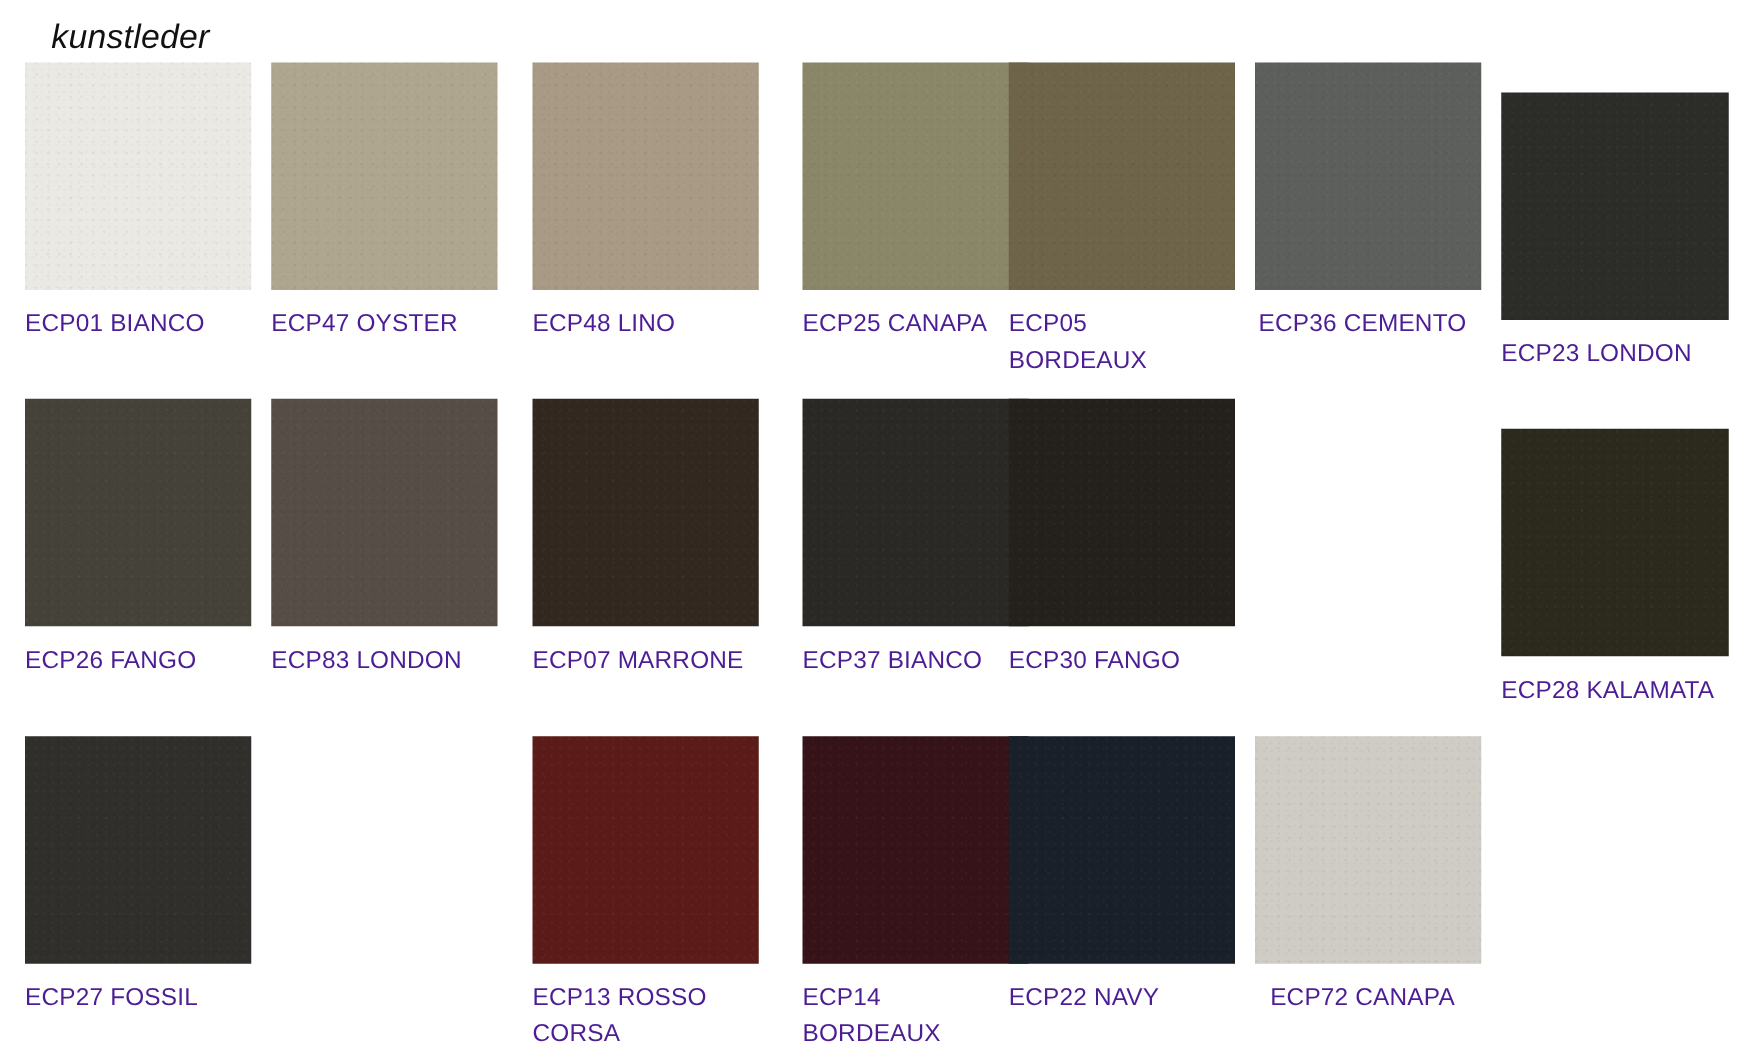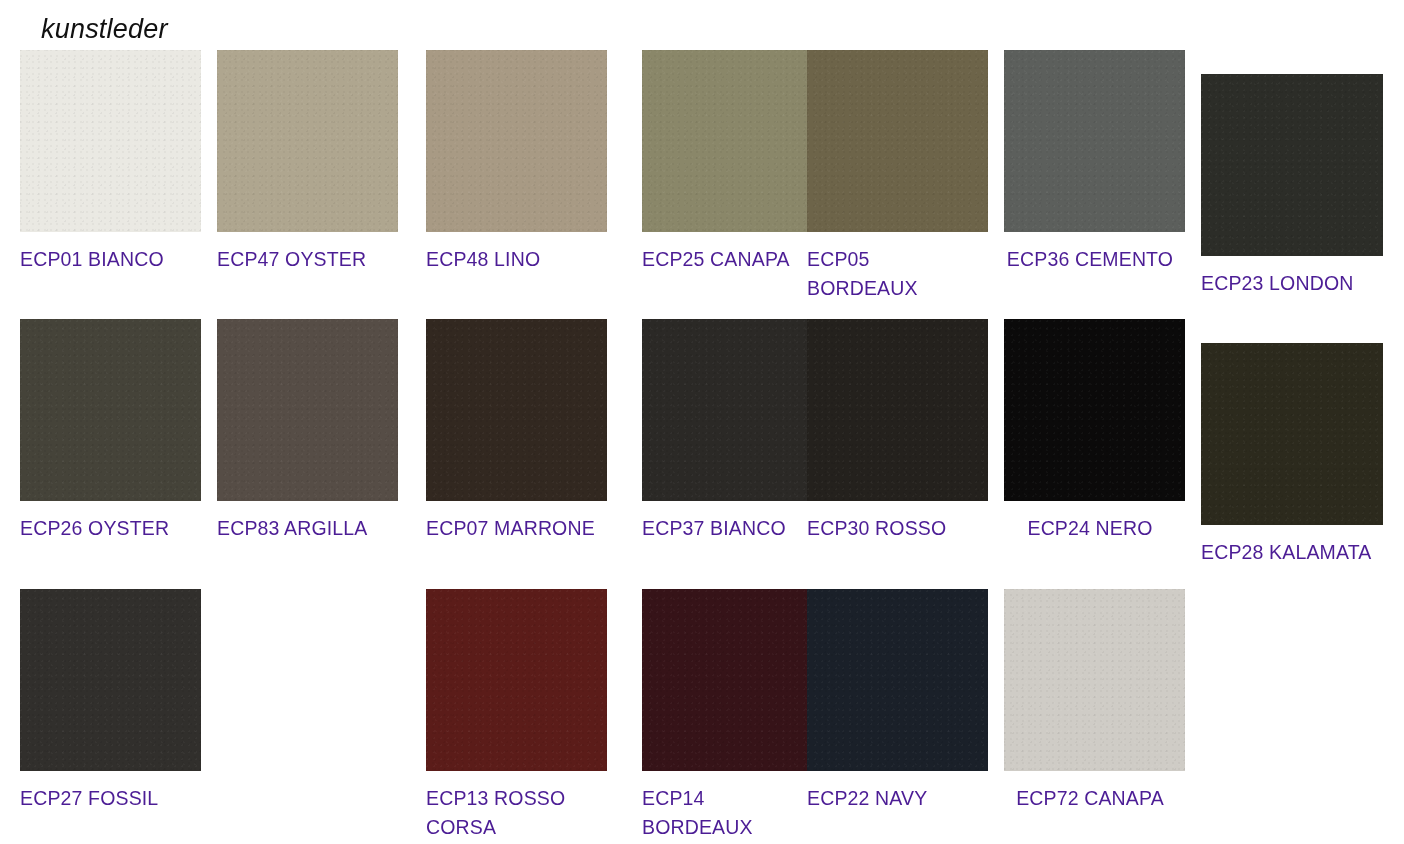--- a/index.html
+++ b/index.html
@@ -139,41 +139,37 @@
       </div>
       <div class="cell c6">
         <div class="swatch" style="background-color: rgb(44, 45, 40);"></div>
         <div class="label">ECP23 LONDON</div>
       </div>
     </div>
 
     <div class="row row-2">
       <div class="cell c0">
         <div class="swatch" style="background-color: rgb(69, 67, 57);"></div>
-        <div class="label">ECP26 OYSTER</div>
+        <div class="label">ECP26 FANGO</div>
       </div>
       <div class="cell c1">
         <div class="swatch" style="background-color: rgb(86, 77, 70);"></div>
-        <div class="label">ECP83 ARGILLA</div>
+        <div class="label">ECP83 LONDON</div>
       </div>
       <div class="cell c2">
         <div class="swatch" style="background-color: rgb(50, 40, 32);"></div>
         <div class="label">ECP07 MARRONE</div>
       </div>
       <div class="cell c3">
         <div class="swatch" style="background-color: rgb(43, 41, 38);"></div>
         <div class="label">ECP37 BIANCO</div>
       </div>
       <div class="cell c4">
         <div class="swatch" style="background-color: rgb(36, 33, 29);"></div>
-        <div class="label">ECP30 ROSSO</div>
-      </div>
-      <div class="cell c5">
-        <div class="swatch" style="background-color: rgb(11, 10, 10);"></div>
-        <div class="label">ECP24 NERO</div>
+        <div class="label">ECP30 FANGO</div>
       </div>
       <div class="cell c6">
         <div class="swatch" style="background-color: rgb(44, 42, 29);"></div>
         <div class="label">ECP28 KALAMATA</div>
       </div>
     </div>
 
     <div class="row row-3">
       <div class="cell c0">
         <div class="swatch" style="background-color: rgb(49, 47, 44);"></div>

